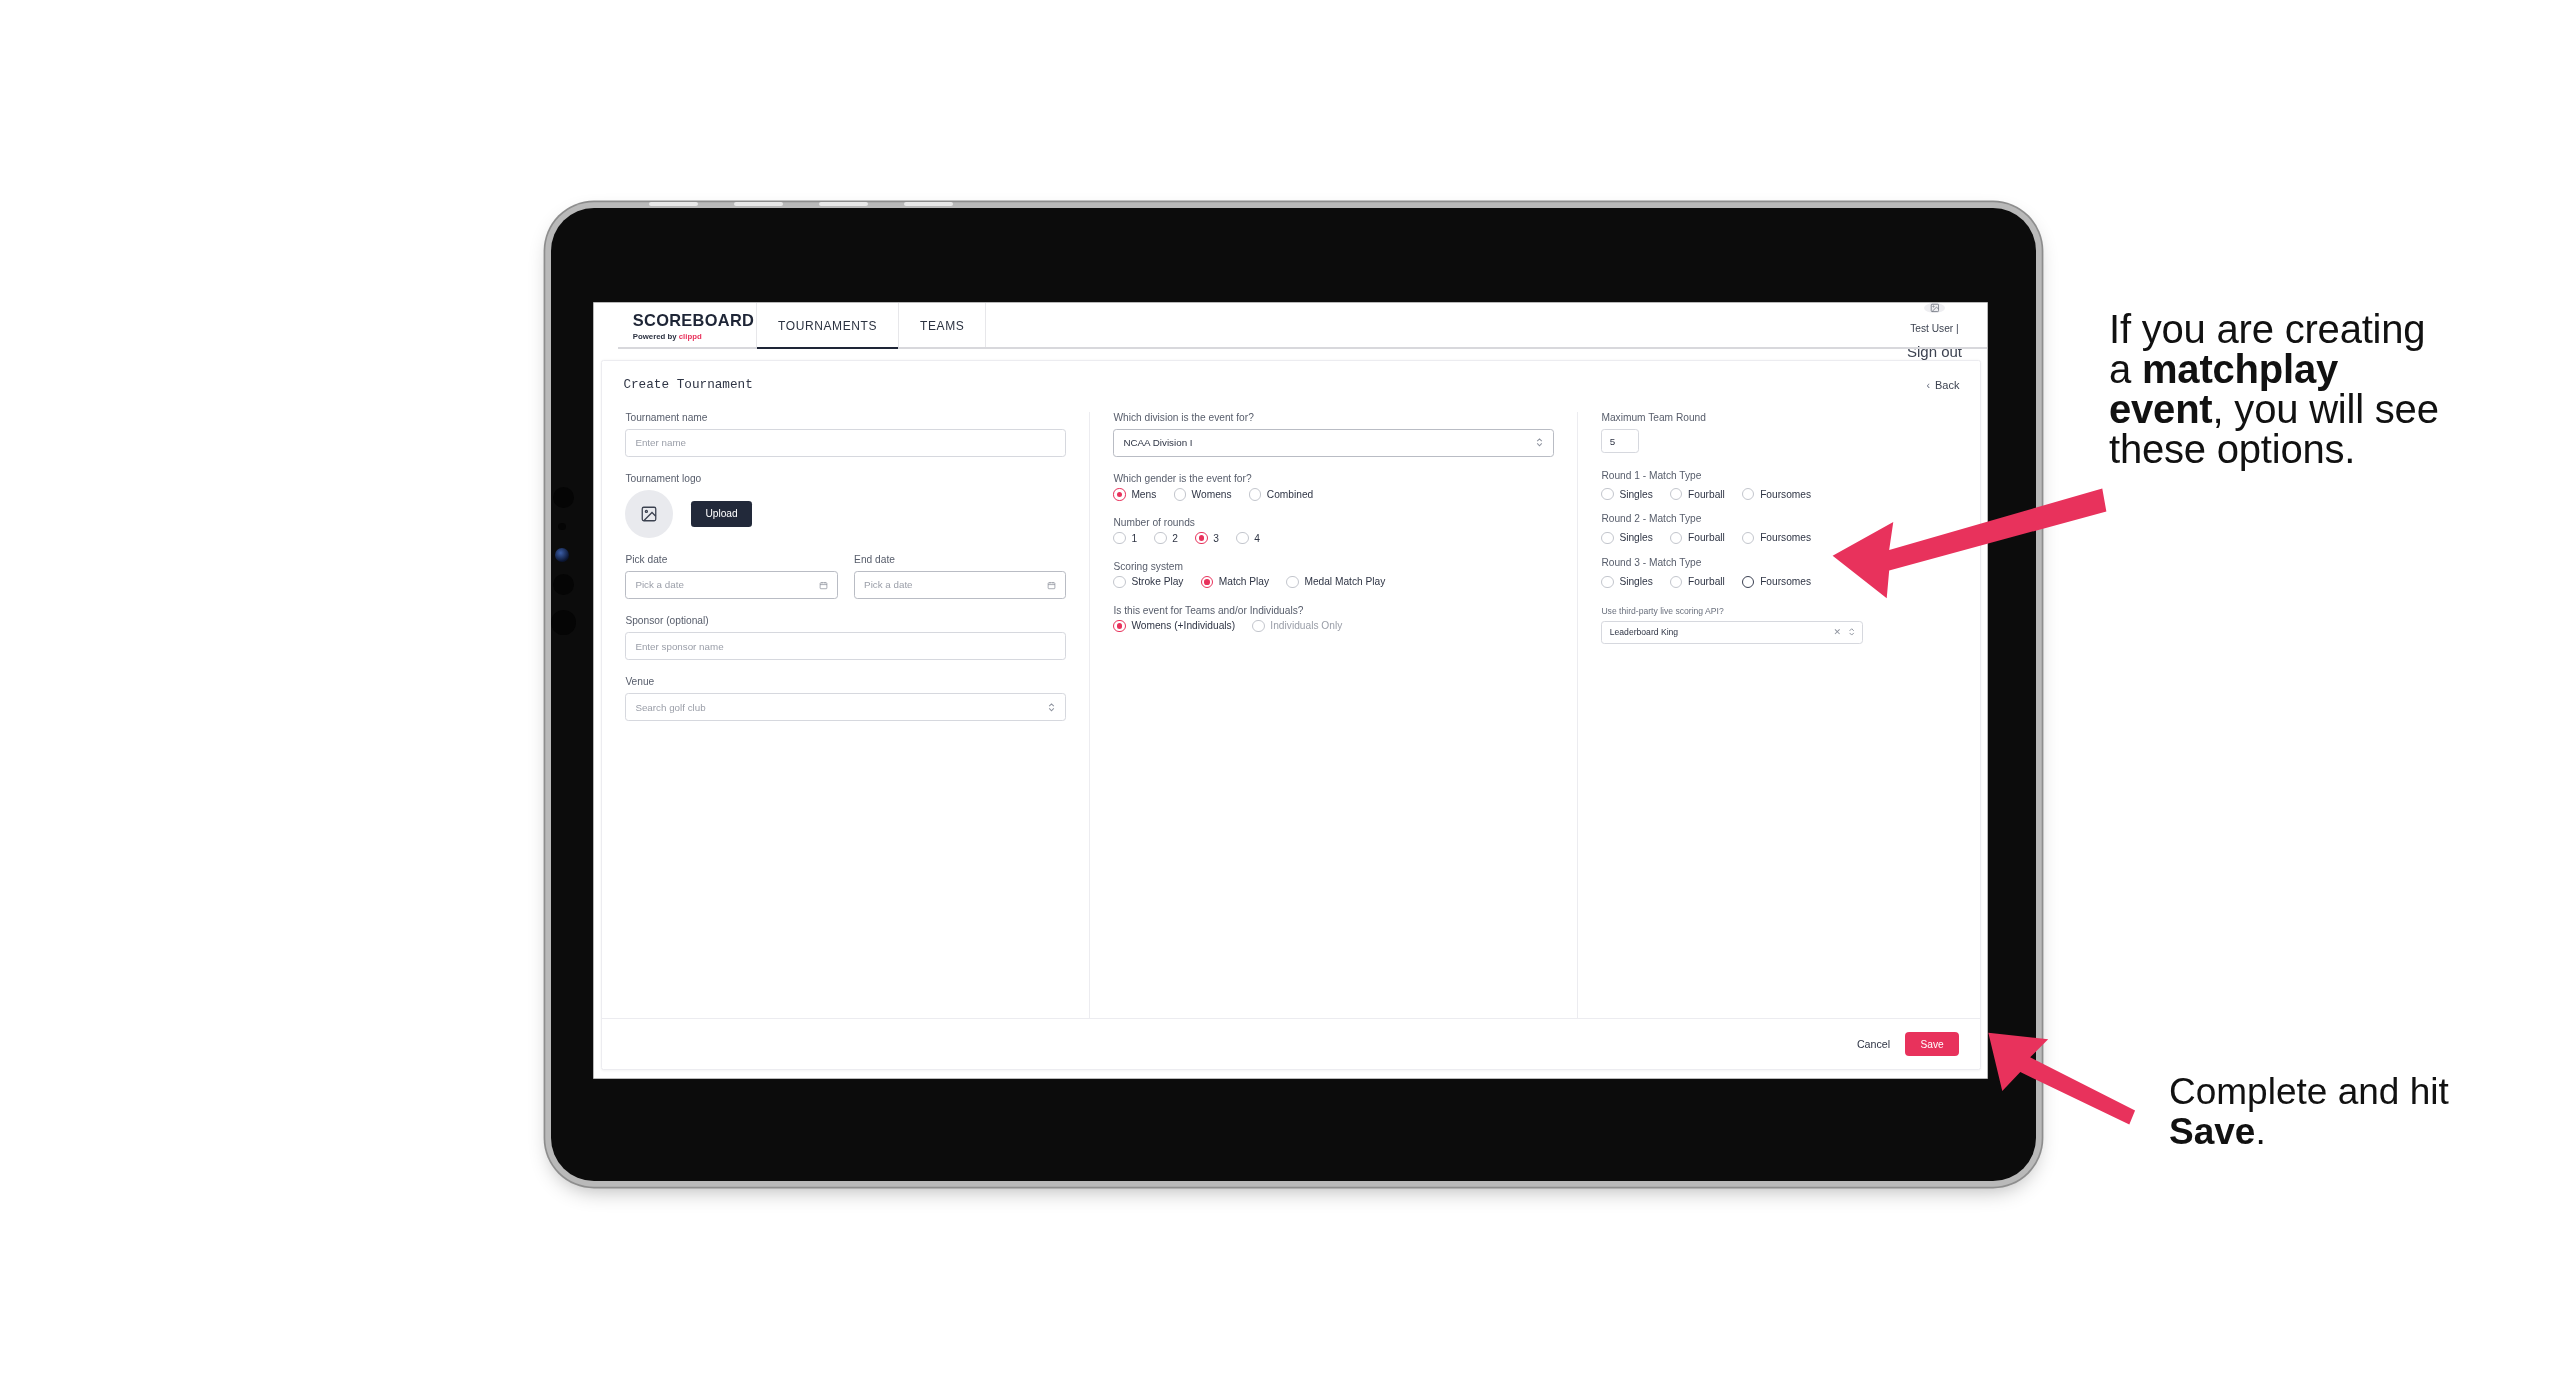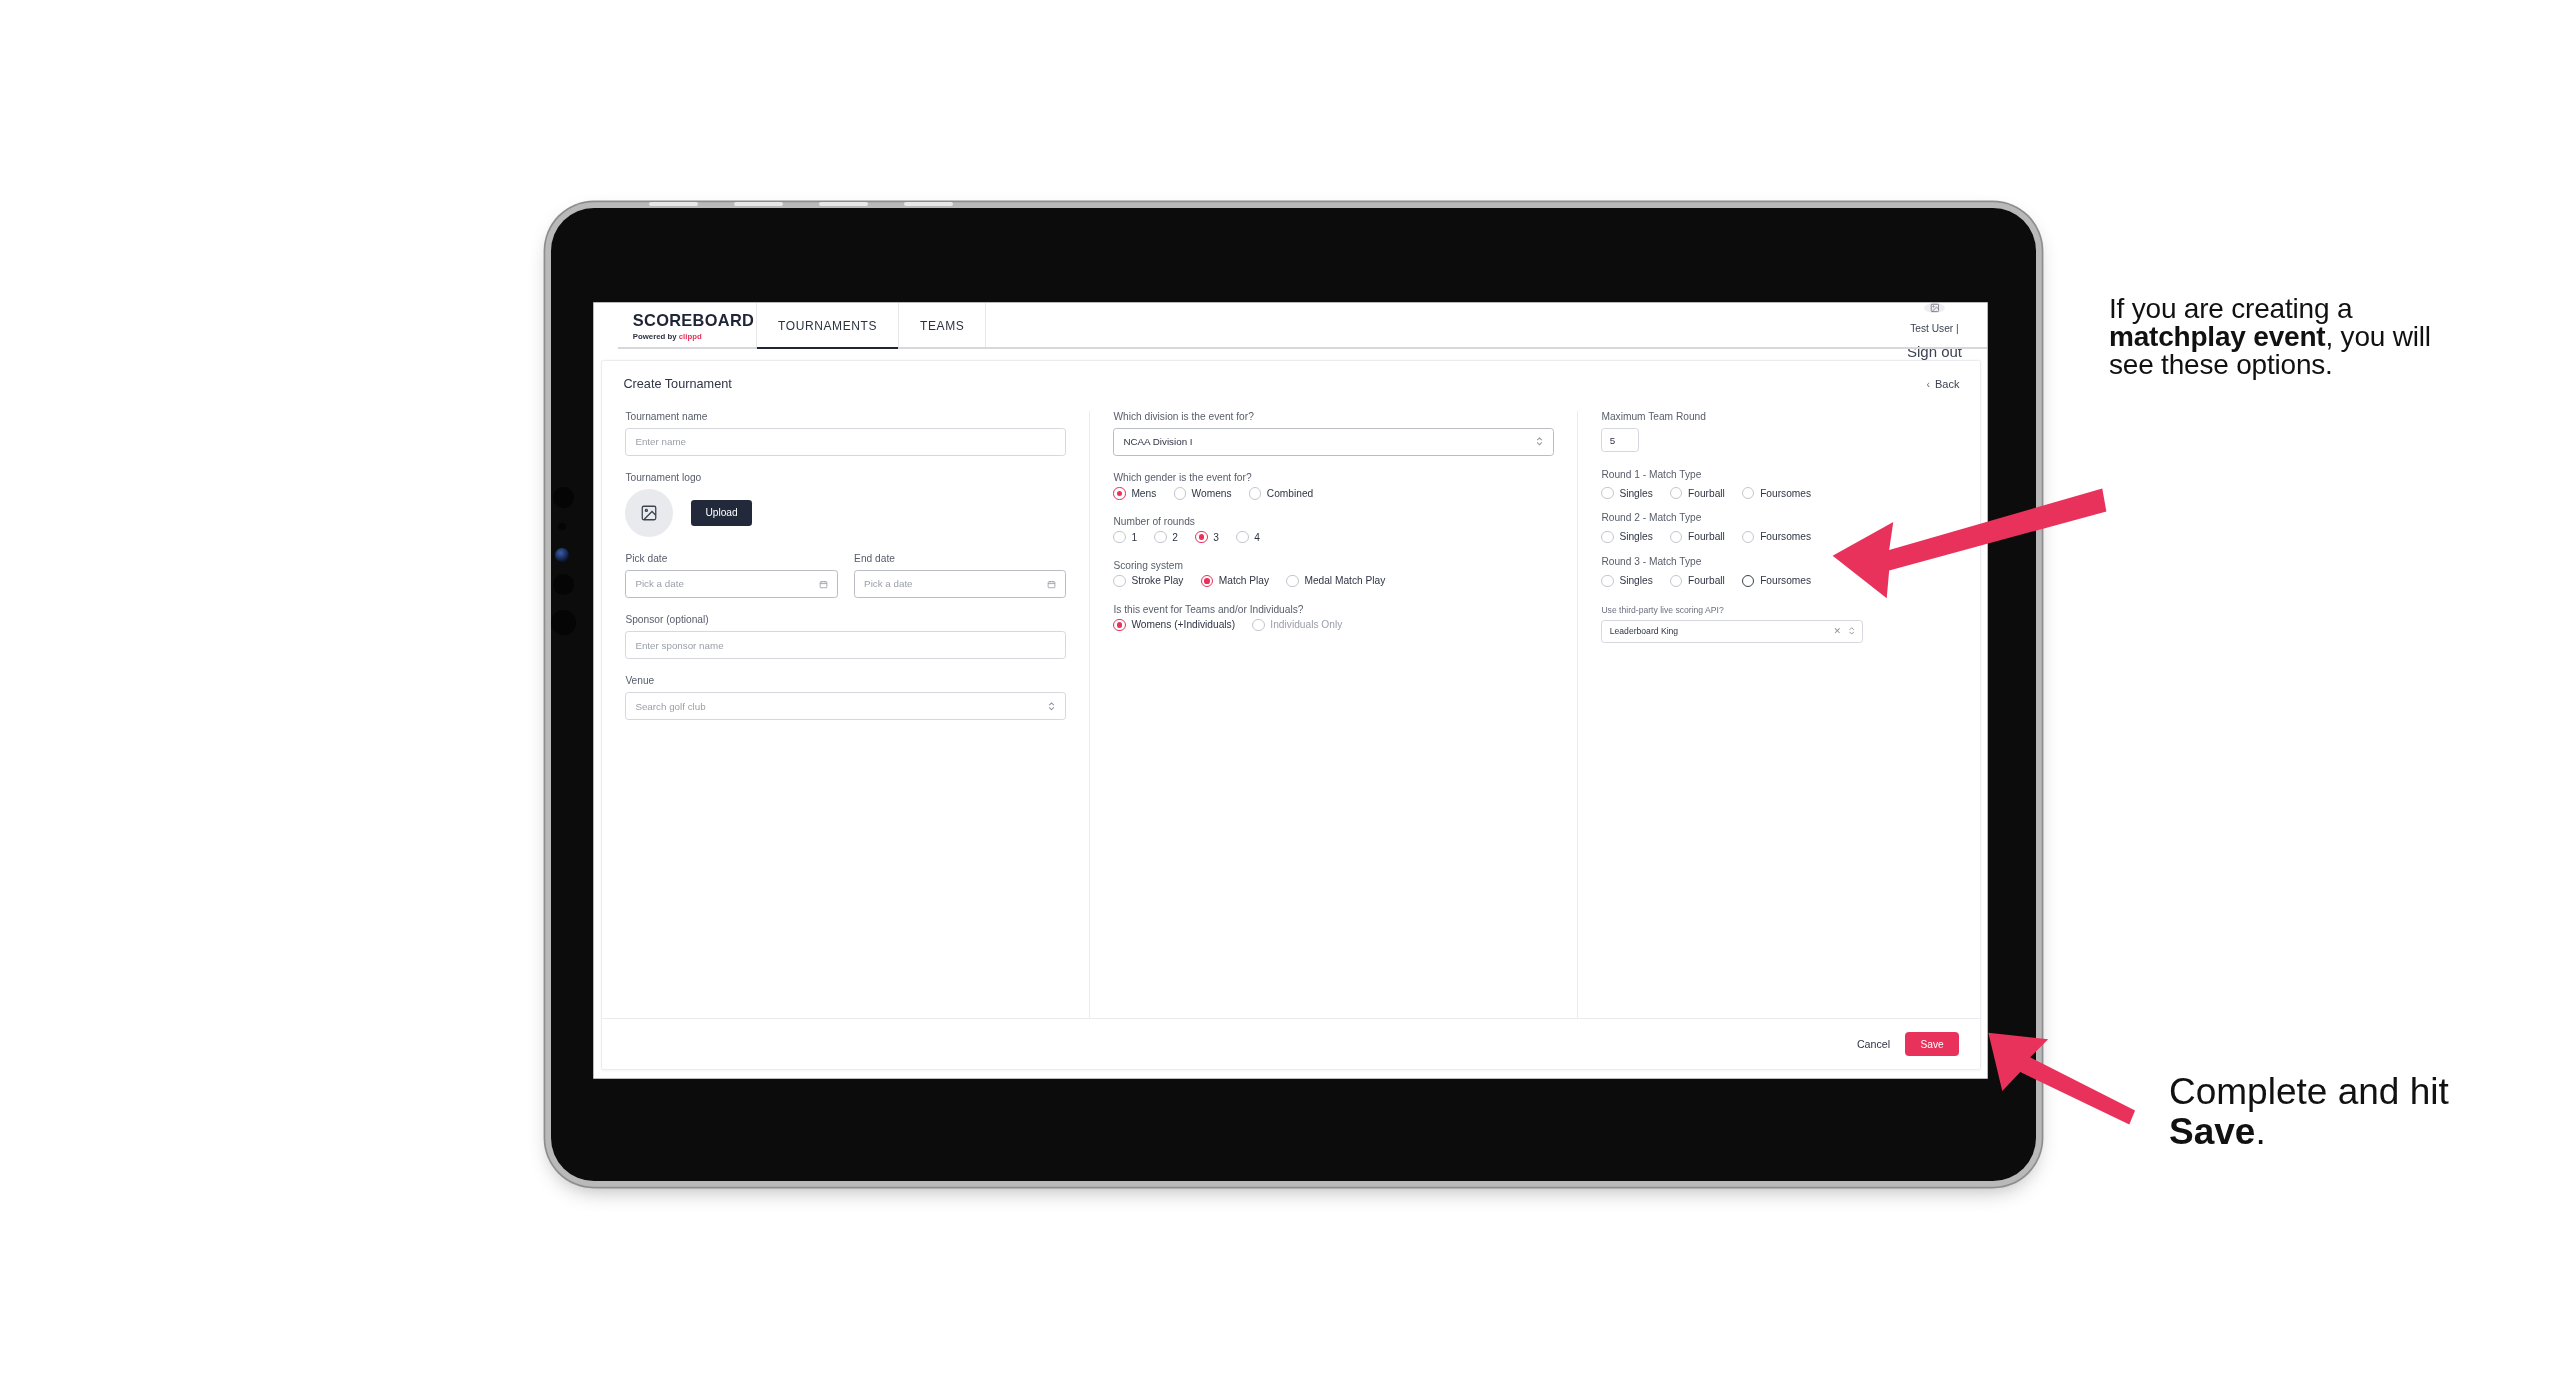--- a/index.html
+++ b/index.html
@@ -63,21 +63,21 @@
   .nav-signout { font-size: 15px; color:#3c4250; cursor:pointer; }
 
   
   .card {
     position:absolute; left: 7.4px; top: 57px; width: 1380px; height: 710px;
     background:#fff; border:0.8px solid #ececf0; border-radius: 2.5px;
     box-shadow: 0 0.8px 2.5px rgba(0,0,0,.05);
     display:flex; flex-direction:column;
   }
   .card-head { display:flex; align-items:center; padding: 16.4px 21px 8.2px 21px; }
-  .card-title { font-size: 12.7px; color:#2f3545; }
+  .card-title { font-size: 12.7px; color:#2f3545;font-family:Liberation Mono, monospace; }
   .back-link { margin-left:auto; display:flex; align-items:center; gap:4.9px; font-size:11px; color:#3c4250; cursor:pointer; }
   .back-link .chev { font-size: 10.7px; color:#6b7180; }
 
   .card-body { flex:1; display:flex; padding: 11.5px 0 0 0; }
   .col { padding: 0 23px; }
   .col-1 { width: 488px; border-right:0.8px solid #ececf0; }
   .col-2 { width: 488px; border-right:0.8px solid #ececf0; }
   .col-3 { flex:1; }
 
   .field-label { font-size: 10.2px; color:#575d6b; margin-bottom: 5.7px; }
@@ -130,21 +130,21 @@
     justify-content:flex-end; gap: 14.8px; padding-right: 21px;
   }
   .btn-cancel { font-size:10.7px; color:#2f3545; cursor:pointer; background:none; border:none; font-family:"Liberation Sans",sans-serif;}
   .btn-save {
     background:#e8325c; color:#fff; border:none; border-radius:4.1px;
     font-size:10.2px; padding: 6.6px 15.6px; cursor:pointer; font-family:"Liberation Sans",sans-serif;
   }
 
   
   .anno { position:absolute; color:#111; }
-  .anno-top { left: 2109px; top: 295px; width: 344px; font-size: 28px; line-height: 1.0; letter-spacing:-0.2px;}
+  .anno-top { left: 2109px; top: 309px; width: 344px; font-size: 40px; line-height: 1.0; letter-spacing:-0.2px;}
   .anno-bottom { left: 2169px; top: 1072px; width: 377px; font-size: 37px; line-height: 1.08; }
   .anno b { font-weight: 700; }
   .arrow-svg { position:absolute; left:0; top:0; width:2576px; height:1386px; pointer-events:none; }
 </style>
 </head>
 <body>
 
 <div class="stage">
 
   <div class="tablet">

